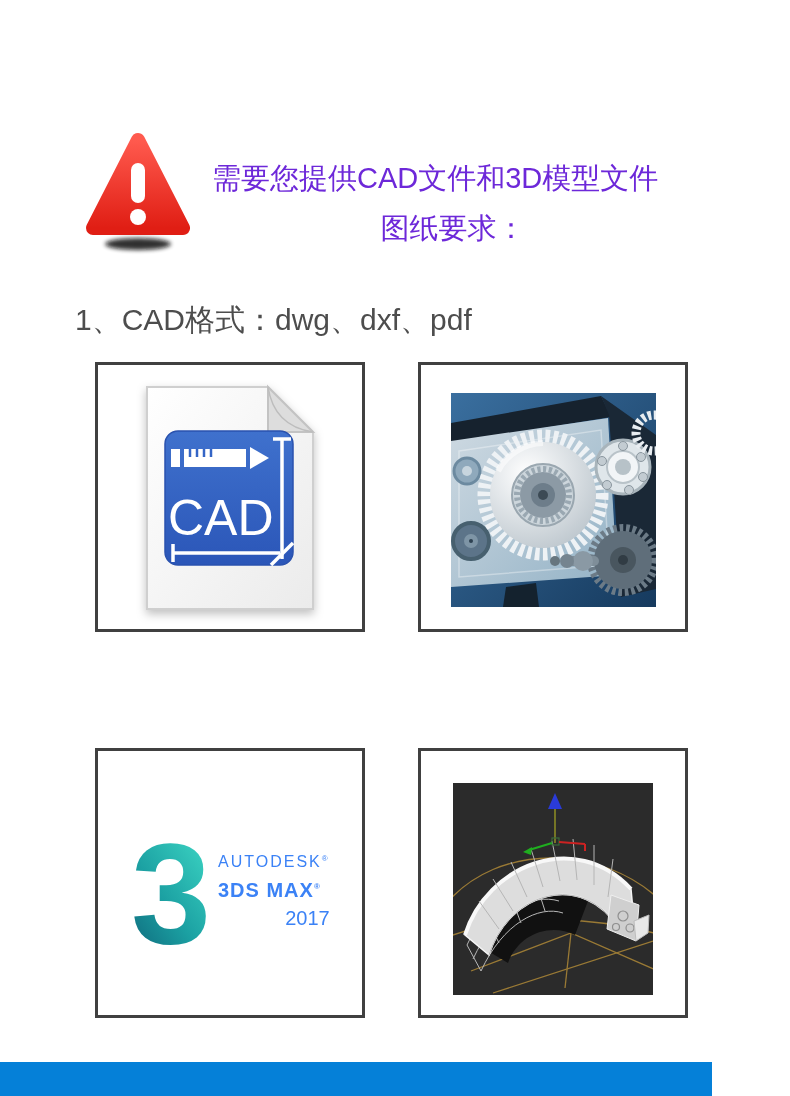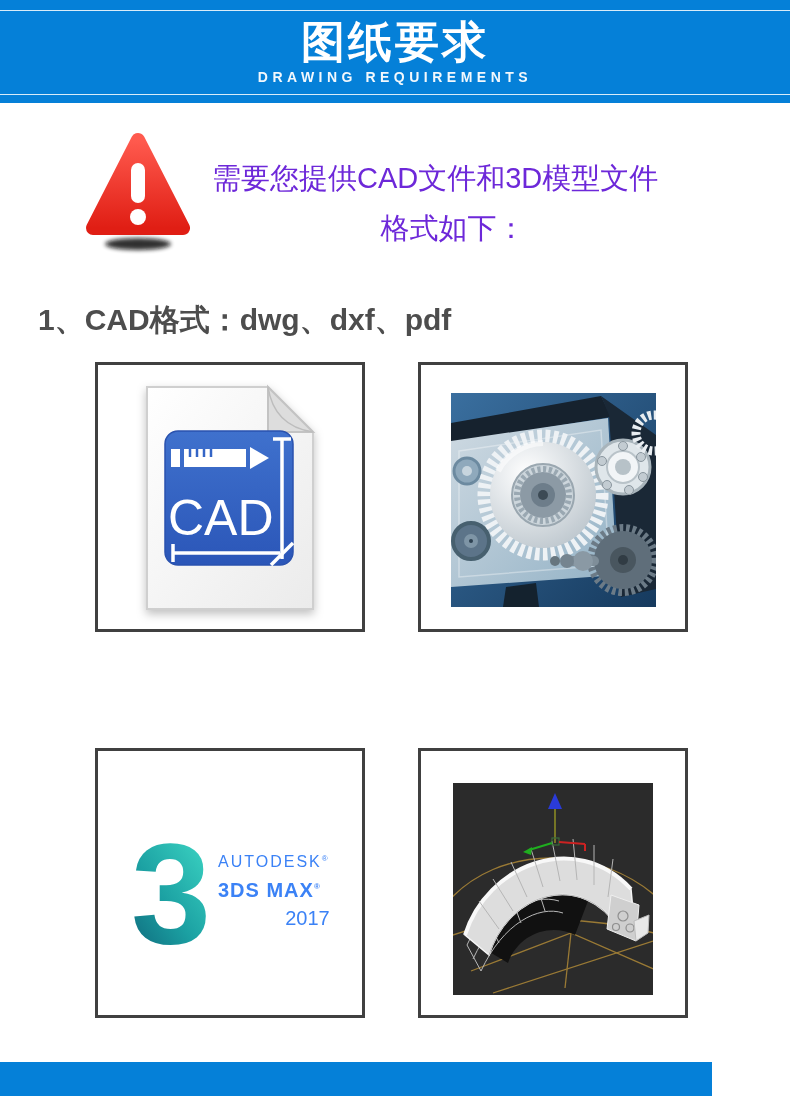--- a/index.html
+++ b/index.html
@@ -17,21 +17,21 @@
   .page-subtitle { position:absolute; left:0; top:69px; width:790px; text-align:center;
     color:#f2f8fd; font-size:14px; letter-spacing:4.5px; font-weight:bold; }
 
   
   .warning-svg { position:absolute; left:86px; top:128px; }
   .notice { position:absolute; left:212px; top:160px; width:482px; color:#6d28d9; }
   .notice-line1 { font-size:29px; line-height:36px; white-space:nowrap; }
   .notice-line2 { font-size:29px; line-height:36px; text-align:center; margin-top:14px; }
 
   
-  .sec-heading { position:absolute; color:#4d4d4d; font-weight:bold; font-size:30px; white-space:nowrap; }
+  .sec-heading { position:absolute; color:#4d4d4d; font-weight:normal; font-size:30px; white-space:nowrap;margin-left:37px; }
   .sec1 { left:38px; top:300px; }
   .sec2 { left:33px; top:673px; }
 
   
   .imgbox { position:absolute; width:270px; height:270px; background:#fff; border:3px solid #404040; }
   .box-r1l { left:95px;  top:362px; }
   .box-r1r { left:418px; top:362px; }
   .box-r2l { left:95px;  top:748px; }
   .box-r2r { left:418px; top:748px; }
 
@@ -49,46 +49,40 @@
   .viewport-wrap { position:absolute; left:32px; top:32px; width:200px; height:212px; background:#2b2b2b; overflow:hidden; }
 
   
   .bottom-bar { position:absolute; left:0; top:1062px; width:712px; height:34px; background:#0580d8; }
 </style>
 </head>
 <body>
 
 <div class="page">
 
-  <div class="header">
-    <div class="hline hline-top"></div>
-    <div class="page-title">图纸要求</div>
-    <div class="page-subtitle">DRAWING REQUIREMENTS</div>
-    <div class="hline hline-bottom"></div>
-  </div>
 
   <svg class="warning-svg" width="104" height="128" viewBox="0 0 104 128">
     <defs>
       <linearGradient id="redGrad" x1="0" y1="0" x2="0" y2="1">
         <stop offset="0" stop-color="#ff5a4e"></stop>
         <stop offset="1" stop-color="#e01e14"></stop>
       </linearGradient>
       <filter id="softBlur" x="-50%" y="-50%" width="200%" height="200%">
         <feGaussianBlur stdDeviation="2.2"></feGaussianBlur>
       </filter>
     </defs>
     <ellipse cx="52" cy="116" rx="33" ry="6" fill="#0a0a0a" opacity="0.85" filter="url(#softBlur)"></ellipse>
     <path d="M52,12 L97,100 L7,100 Z" fill="url(#redGrad)" stroke="url(#redGrad)" stroke-width="14" stroke-linejoin="round"></path>
     <rect x="45" y="35" width="14" height="40" rx="7" fill="#ffffff"></rect>
     <circle cx="52" cy="89" r="8" fill="#ffffff"></circle>
   </svg>
 
   <div class="notice">
     <div class="notice-line1">需要您提供CAD文件和3D模型文件</div>
-    <div class="notice-line2">格式如下：</div>
+    <div class="notice-line2">图纸要求：</div>
   </div>
 
   <div class="sec-heading sec1">1、CAD格式：dwg、dxf、pdf</div>
 
   <div class="imgbox box-r1l">
     <svg class="cad-doc" width="180" height="230" viewBox="0 0 180 230">
       <defs>
         <linearGradient id="pageGrad" x1="0" y1="0" x2="1" y2="1">
           <stop offset="0" stop-color="#ffffff"></stop>
           <stop offset="1" stop-color="#ebebeb"></stop>

